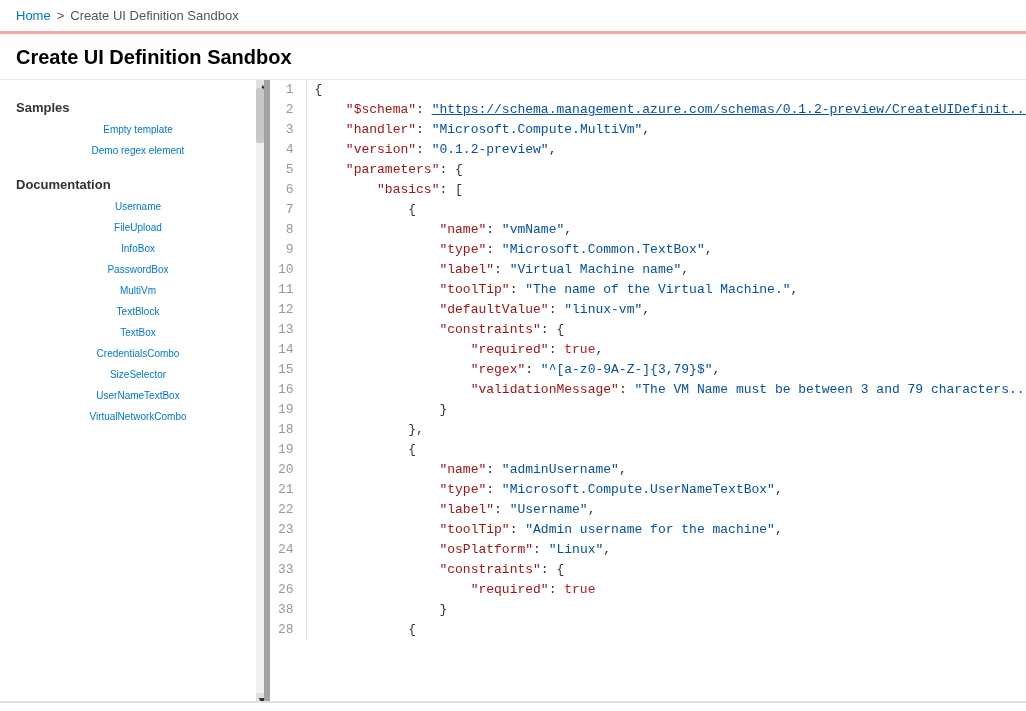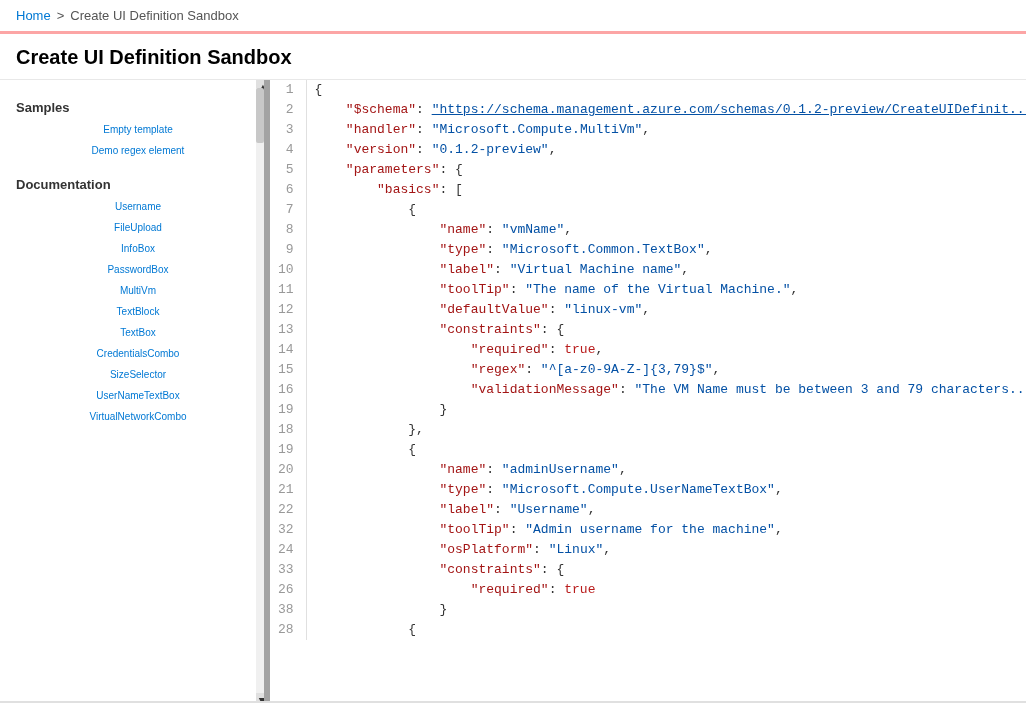--- a/index.html
+++ b/index.html
@@ -167,21 +167,21 @@
           </tr>
           <tr>
             <td class="line-num">21</td>
             <td class="line-code">                <span class="json-key">"type"</span>: <span class="json-str">"Microsoft.Compute.UserNameTextBox"</span>,</td>
           </tr>
           <tr>
             <td class="line-num">22</td>
             <td class="line-code">                <span class="json-key">"label"</span>: <span class="json-str">"Username"</span>,</td>
           </tr>
           <tr>
-            <td class="line-num">32</td>
+            <td class="line-num">23</td>
             <td class="line-code">                <span class="json-key">"toolTip"</span>: <span class="json-str">"Admin username for the machine"</span>,</td>
           </tr>
           <tr>
             <td class="line-num">24</td>
             <td class="line-code">                <span class="json-key">"osPlatform"</span>: <span class="json-str">"Linux"</span>,</td>
           </tr>
           <tr>
             <td class="line-num">33</td>
             <td class="line-code">                <span class="json-key">"constraints"</span>: {</td>
           </tr>

